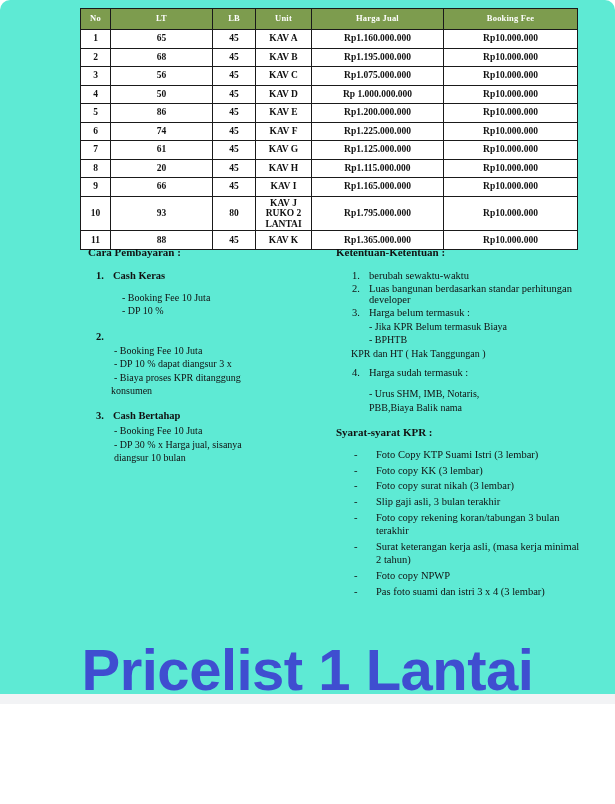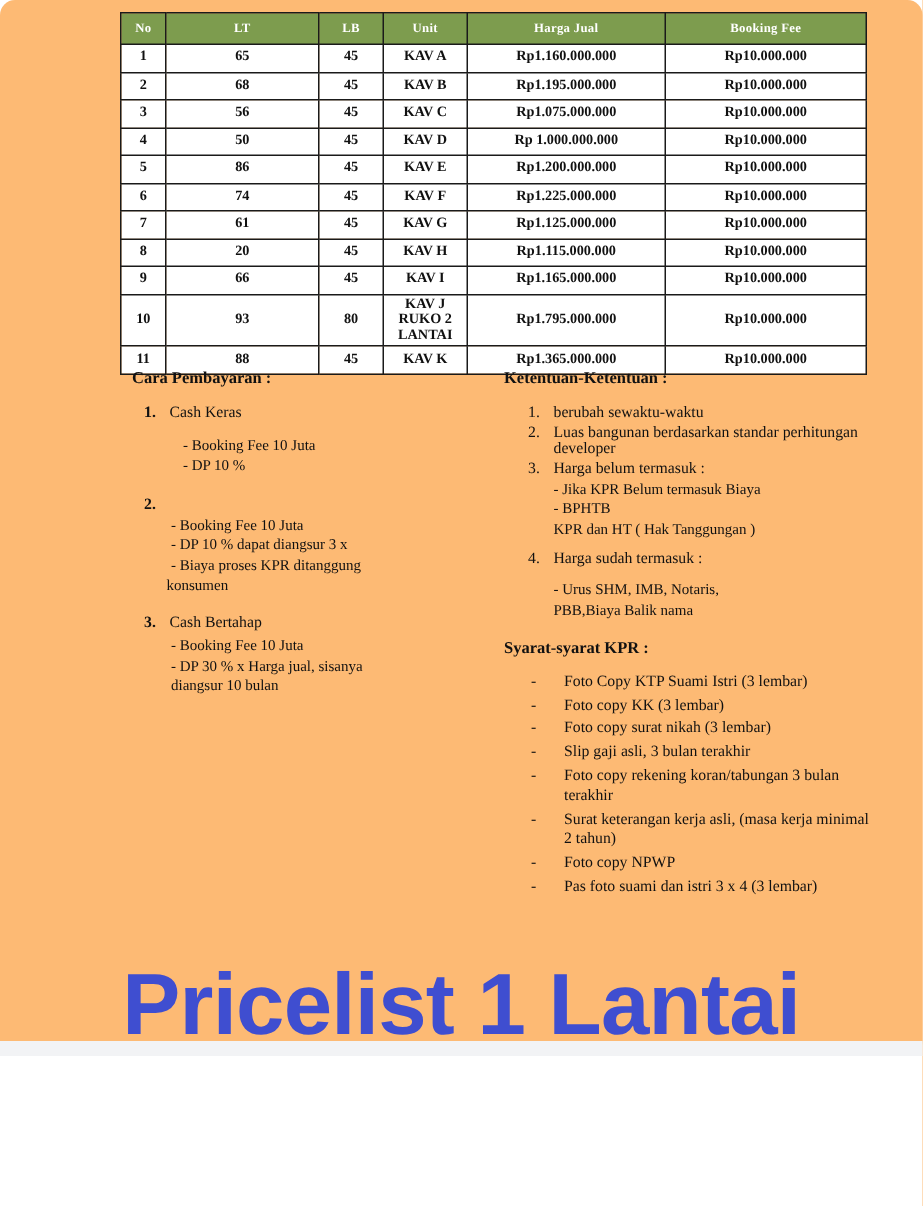--- a/index.html
+++ b/index.html
@@ -11,21 +11,21 @@
     height: 804px;
     background: #ffffff;
     font-family: "Liberation Serif", serif;
     overflow: hidden;
     position: relative;
   }
   .page {
     position: relative;
     width: 615px;
     height: 704px;
-    background: #fdba74;
+    background: #5eead4;
     border-radius: 10px;
   }
 
   
   .table-wrap {
     position: absolute;
     left: 80px;
     top: 8px;
     width: 497px;
   }
@@ -105,21 +105,21 @@
   }
   .num-item .marker {
     width: 17px;
     flex: none;
     font-weight: bold;
     text-align: left;
   }
   .num-item .marker.thin { font-weight: normal; }
   .num-item .body { flex: 1; }
   .item-head {
-    font-weight: normal;
+    font-weight: bold;
     font-size: 10.5px;
     margin-bottom: 1px;
   }
   .sub-line {
     font-size: 10px;
     line-height: 1.34;
     color: #111111;
   }
   .indent-1 { margin-left: 16px; }
   .indent-2 { margin-left: 8px; }
@@ -330,21 +330,21 @@
           <div class="num-item indent-1">
             <span class="marker thin">2.</span>
             <span class="body">Luas bangunan berdasarkan standar perhitungan developer</span>
           </div>
           <div class="num-item indent-1">
             <span class="marker thin">3.</span>
             <span class="body">Harga belum termasuk :</span>
           </div>
           <div class="sub-line" style="margin-left: 33px;">- Jika KPR Belum termasuk Biaya</div>
           <div class="sub-line" style="margin-left: 33px;">-  BPHTB</div>
-          <div class="sub-line" style="margin-left: 33px;">KPR dan HT ( Hak Tanggungan )</div>
+          <div class="sub-line" style="margin-left: 15px;">KPR dan HT ( Hak Tanggungan )</div>
           <div class="gap-sm"></div>
           <div class="num-item indent-1">
             <span class="marker thin">4.</span>
             <span class="body">Harga sudah termasuk :</span>
           </div>
           <div class="gap-sm"></div>
           <div class="sub-line" style="margin-left: 33px;">- Urus SHM, IMB, Notaris,</div>
           <div class="sub-line" style="margin-left: 33px;">PBB,Biaya   Balik nama</div>
         </div>
       <div class="gap-md"></div>

